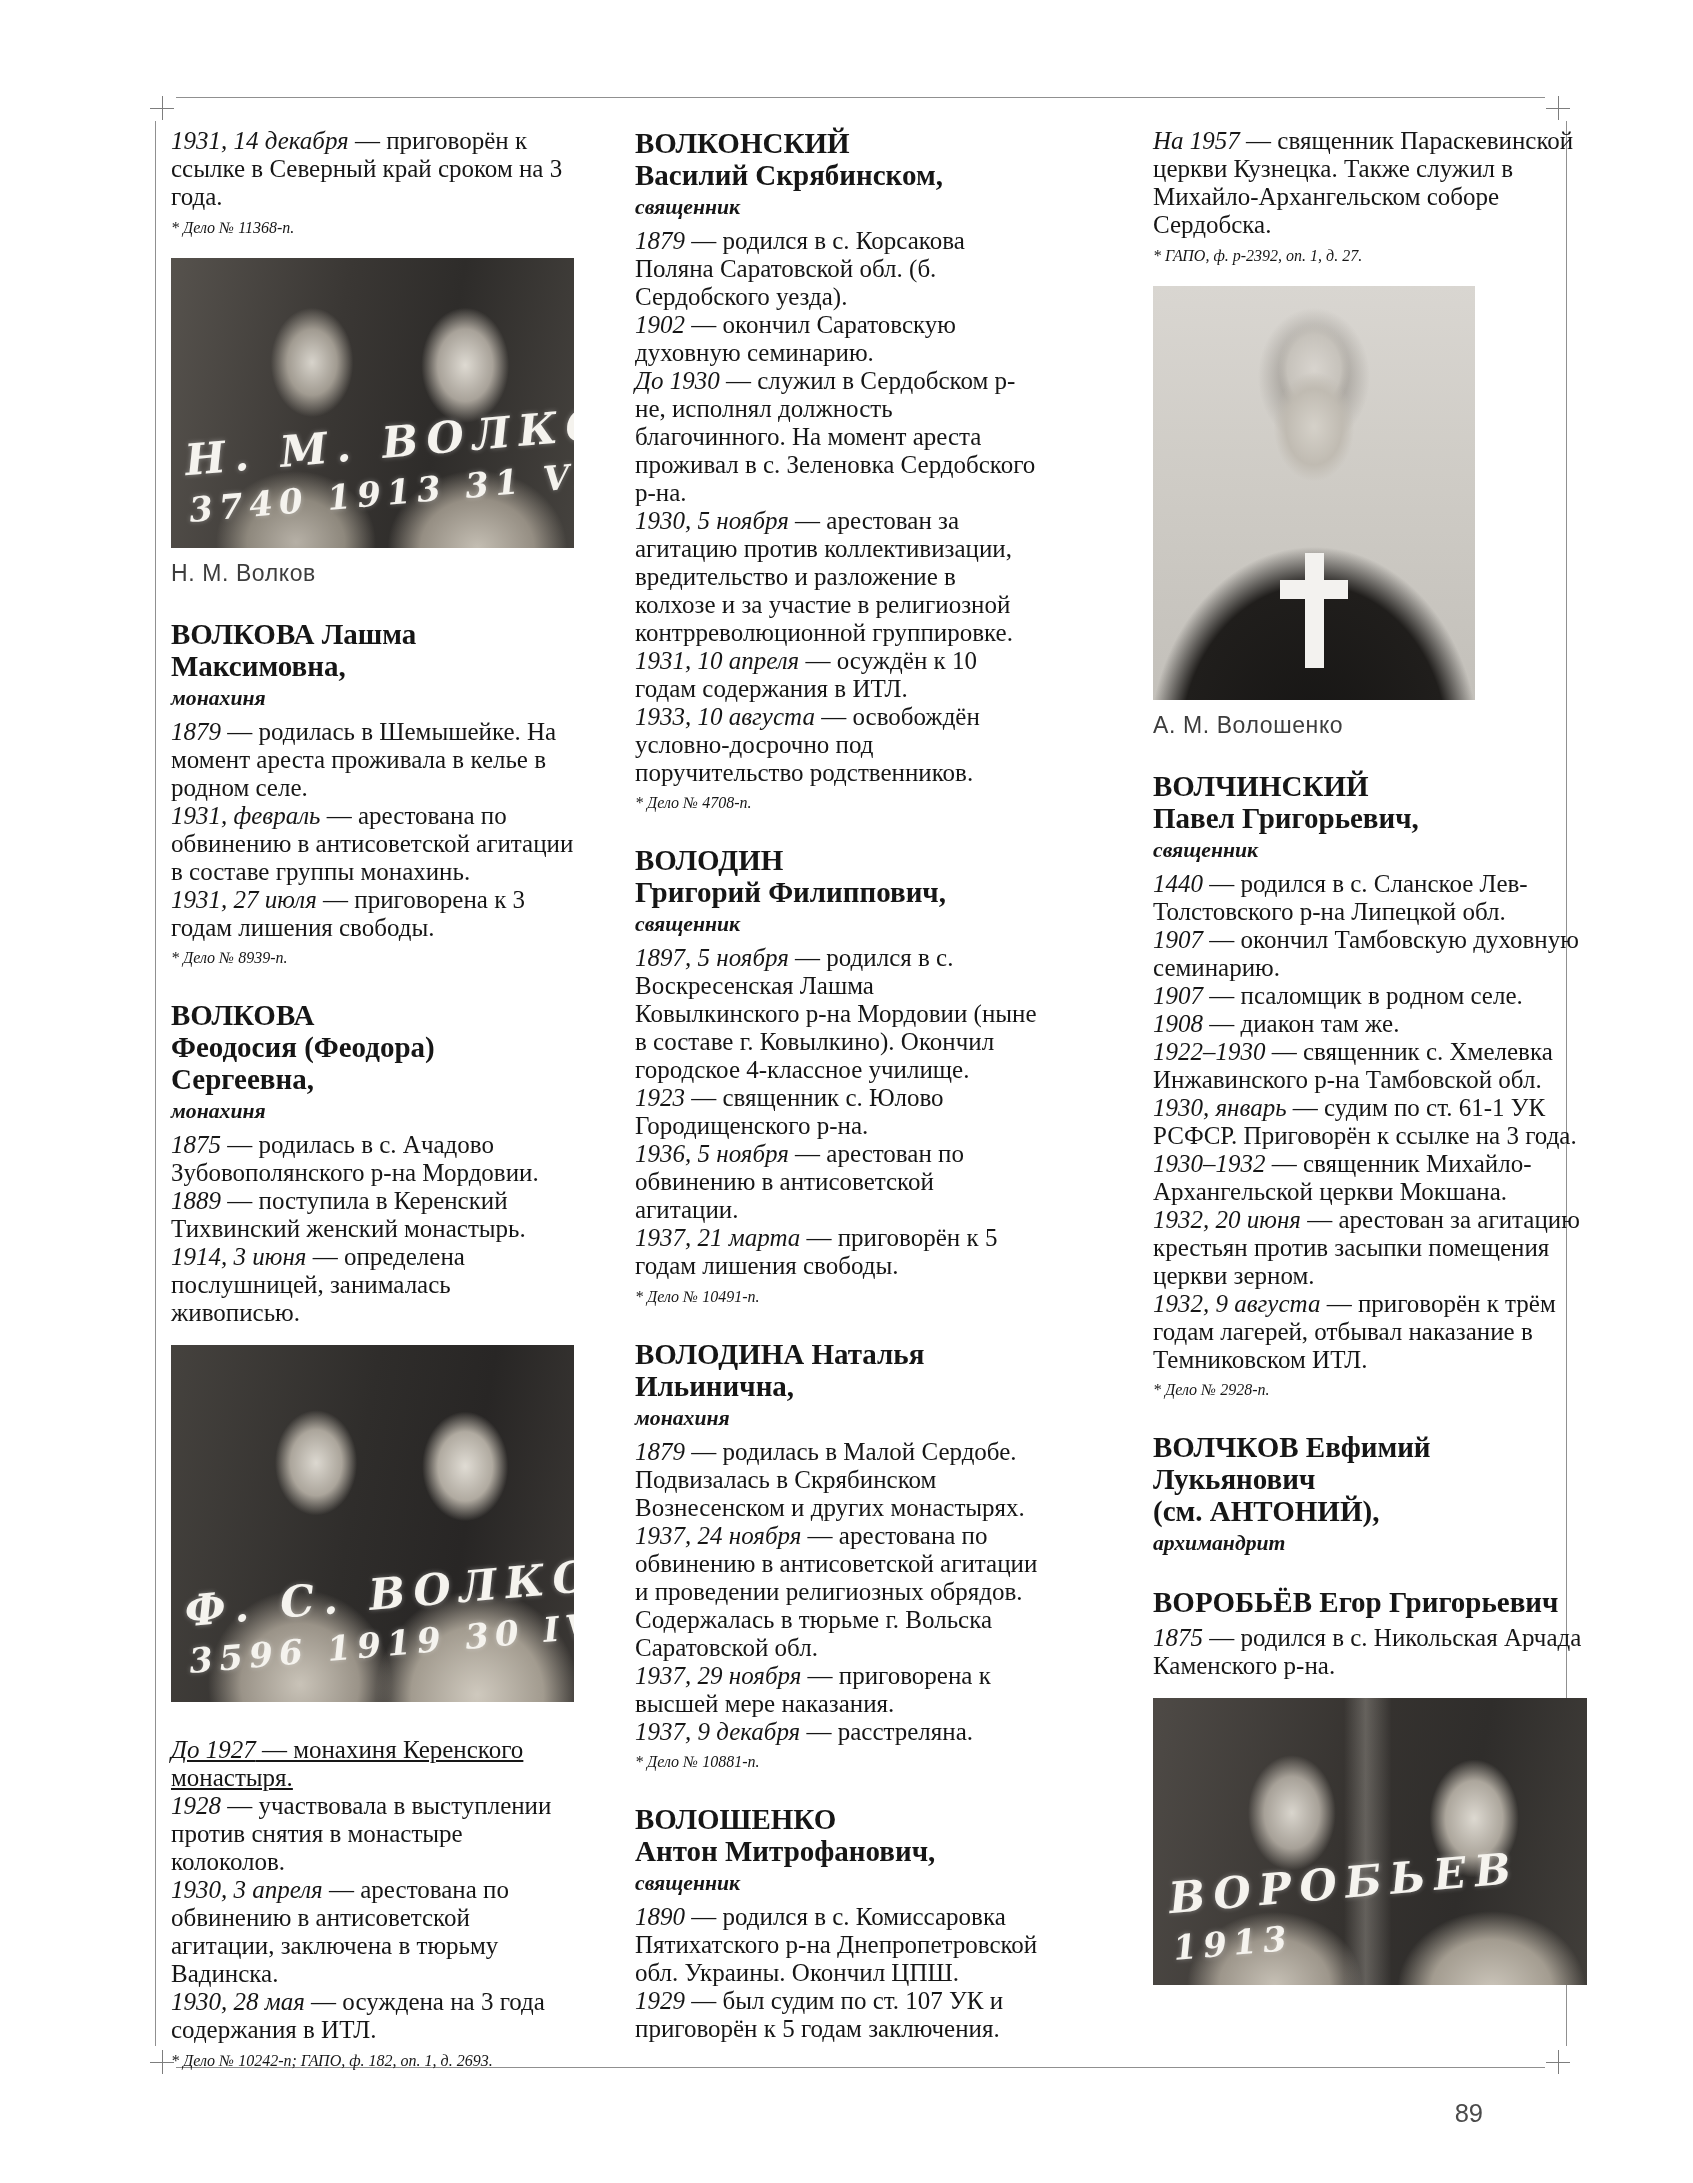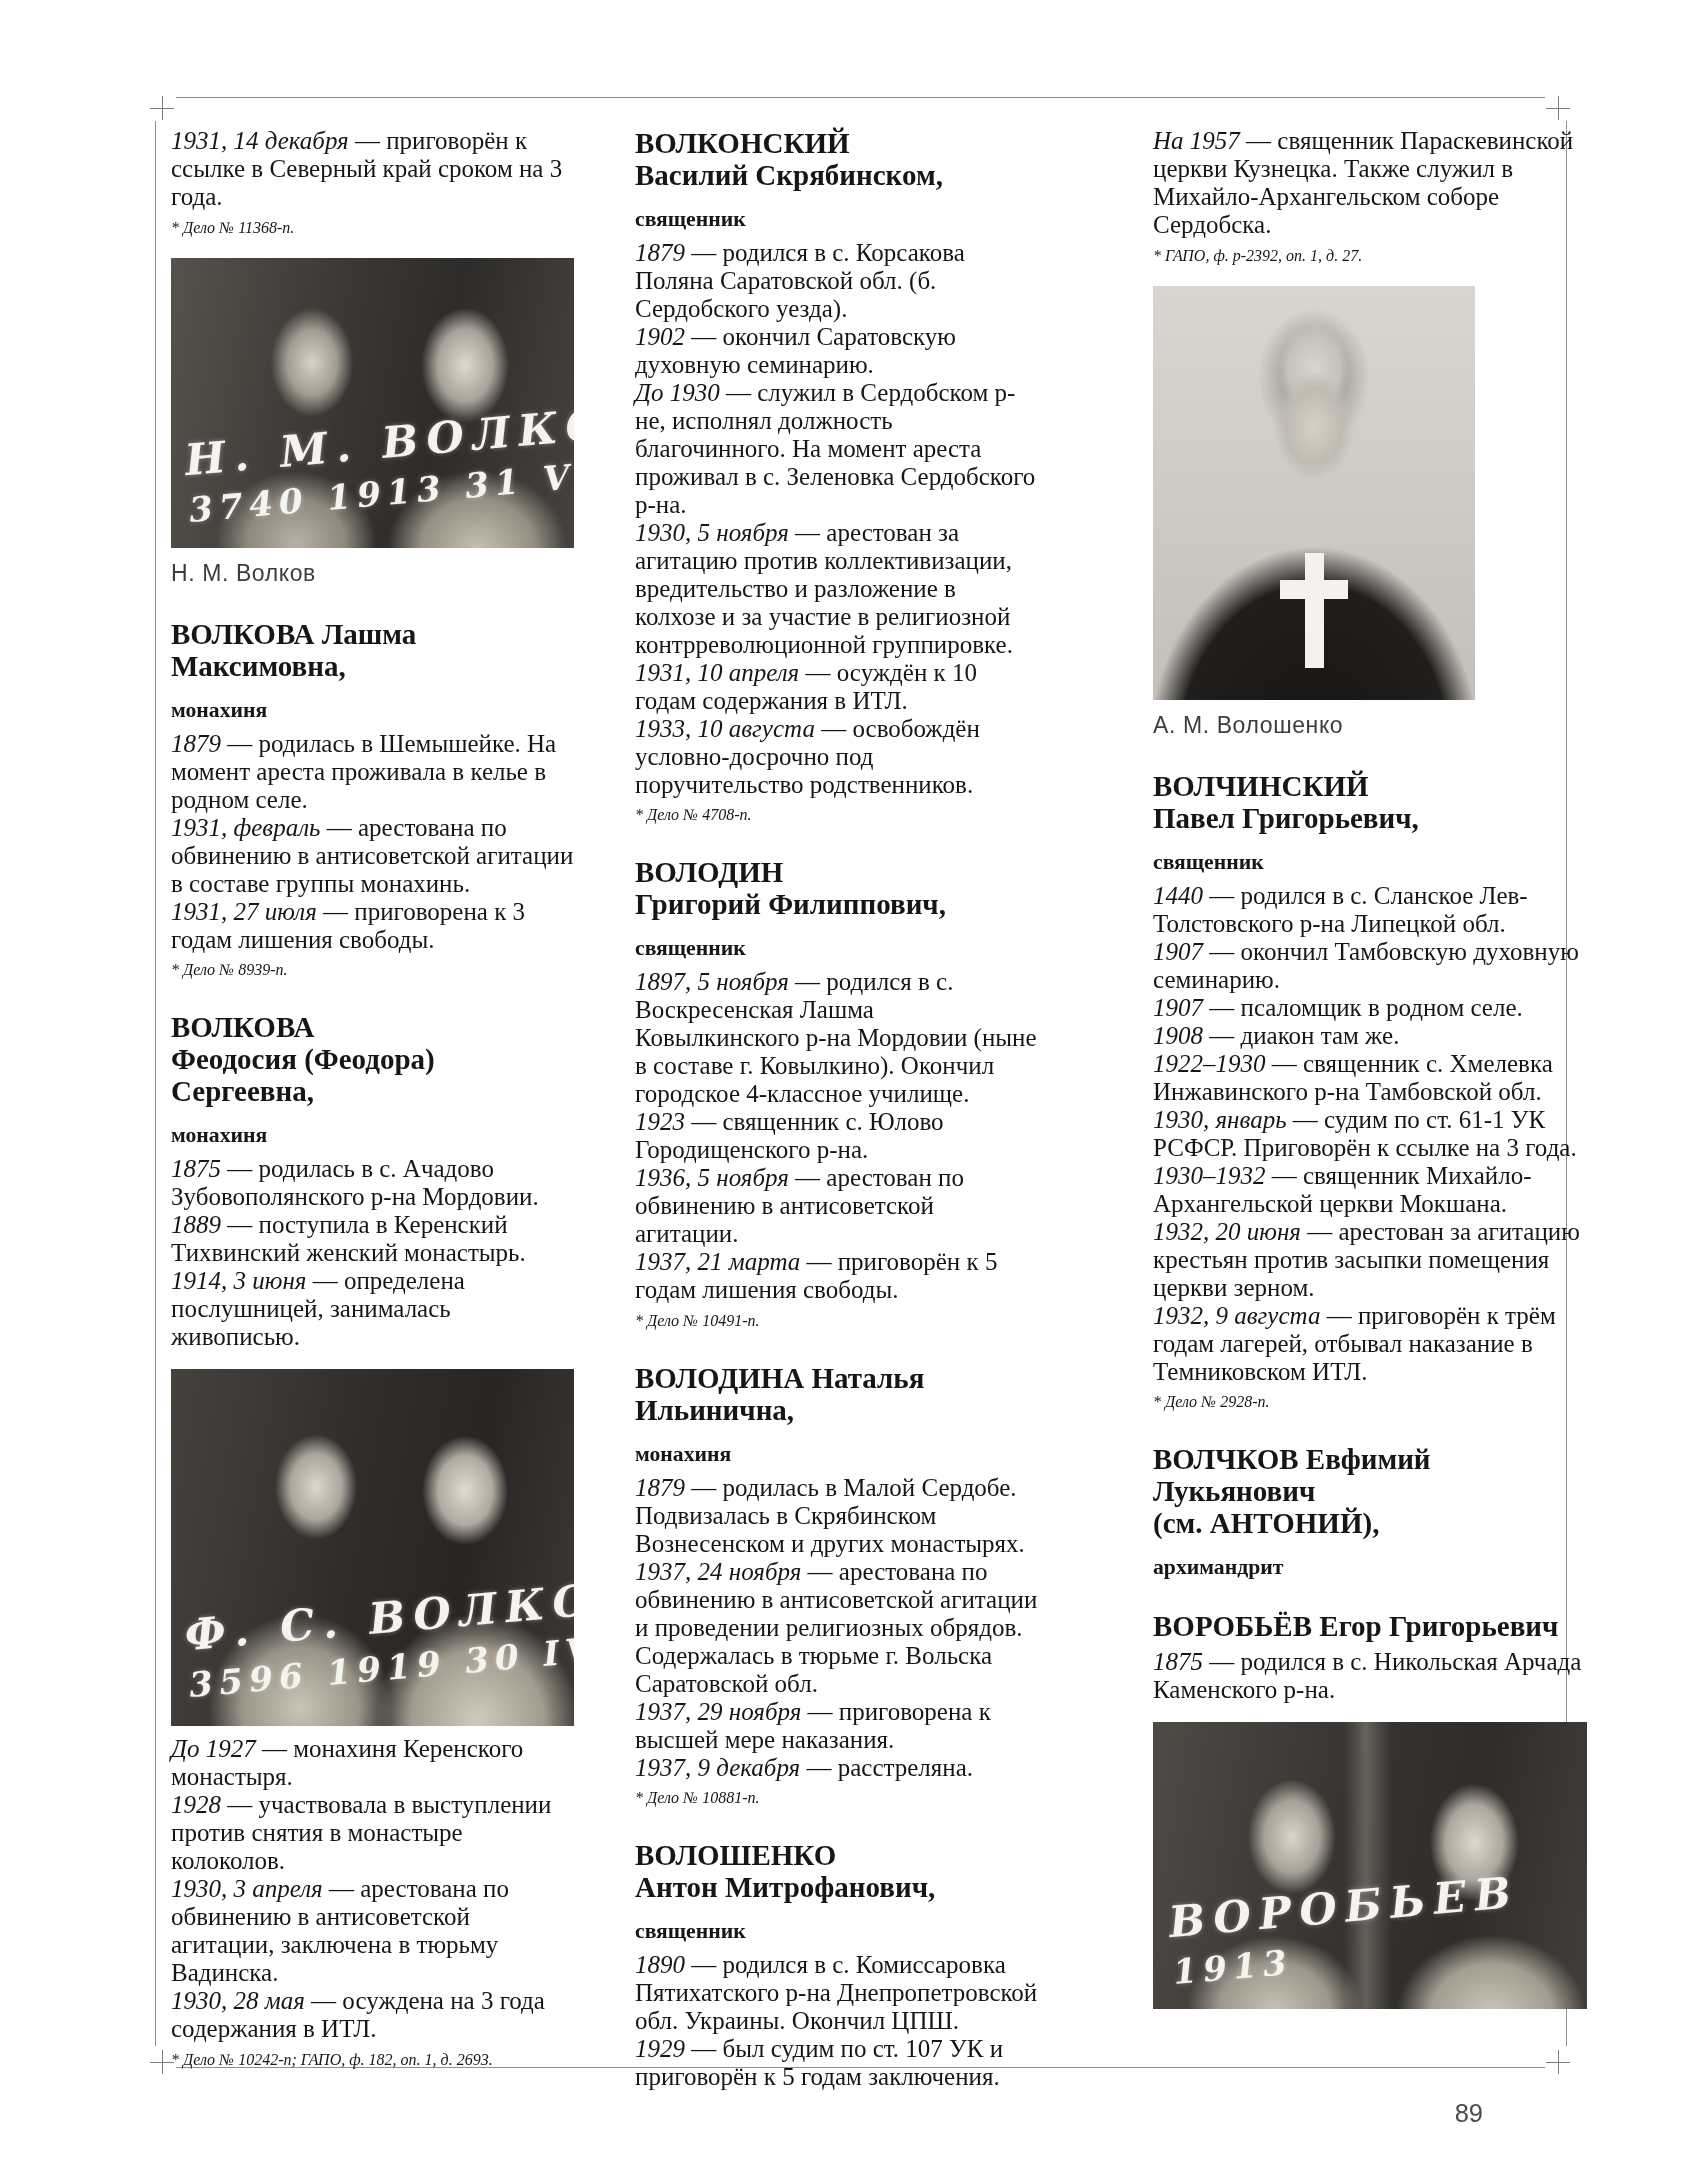--- a/index.html
+++ b/index.html
@@ -15,28 +15,28 @@
   .plus::before{content:"";position:absolute;left:0;right:0;top:11.5px;height:1.3px;background:#7d7d7d;}
   .plus::after{content:"";position:absolute;top:0;bottom:0;left:11.5px;width:1.3px;background:#7d7d7d;}
   
   .col{position:absolute;top:127px;}
   .col > :first-child{margin-top:0;}
   .para{font-size:25px;line-height:28px;margin:0;text-align:left;}
   .para .date{font-style:italic;}
   .footnote{font-size:16px;line-height:24px;font-style:italic;margin:4.5px 0 0;}
   .entry{margin:29px 0 6.4px;}
   .entry .hline{font-weight:bold;font-size:29px;line-height:32px;}
-  .entry .role{font-weight:bold;font-size:21.7px;line-height:25.5px;margin-top:16px;}
+  .entry .role{font-weight:bold;font-size:21.7px;line-height:25.5px;margin-top:4px;font-style:italic;}
   .caption{
     font-family:"Liberation Sans",sans-serif;font-size:23px;line-height:28px;
     color:#3d3d3d;margin:11.5px 0 31px;letter-spacing:0.6px;
   }
   .caption + .entry{margin-top:0;}
   .photo{position:relative;margin:18px 0 7.6px;overflow:hidden;background:#333;}
-  .photo + .para{margin-top:9px;}
+  .photo + .para{margin-top:34px;text-decoration:underline;}
   
   .mugshot-male{
     width:403px;height:290px;
     background:
       radial-gradient(ellipse 59px 78px at 35% 36%, #d7d3cb 0%, #a19b91 42%, rgba(52,50,48,0) 70%),
       radial-gradient(ellipse 108px 96px at 31% 98%, #b6b0a6 0%, #8e887d 45%, rgba(52,50,48,0) 74%),
       radial-gradient(ellipse 61px 80px at 73% 37%, #dedad2 0%, #a8a299 45%, rgba(52,50,48,0) 72%),
       radial-gradient(ellipse 118px 102px at 76% 100%, #c4beb3 0%, #958e83 48%, rgba(52,50,48,0) 76%),
       linear-gradient(100deg, #56524d 0%, #3a3734 40%, #2e2c2a 65%, #45423e 100%);
   }

